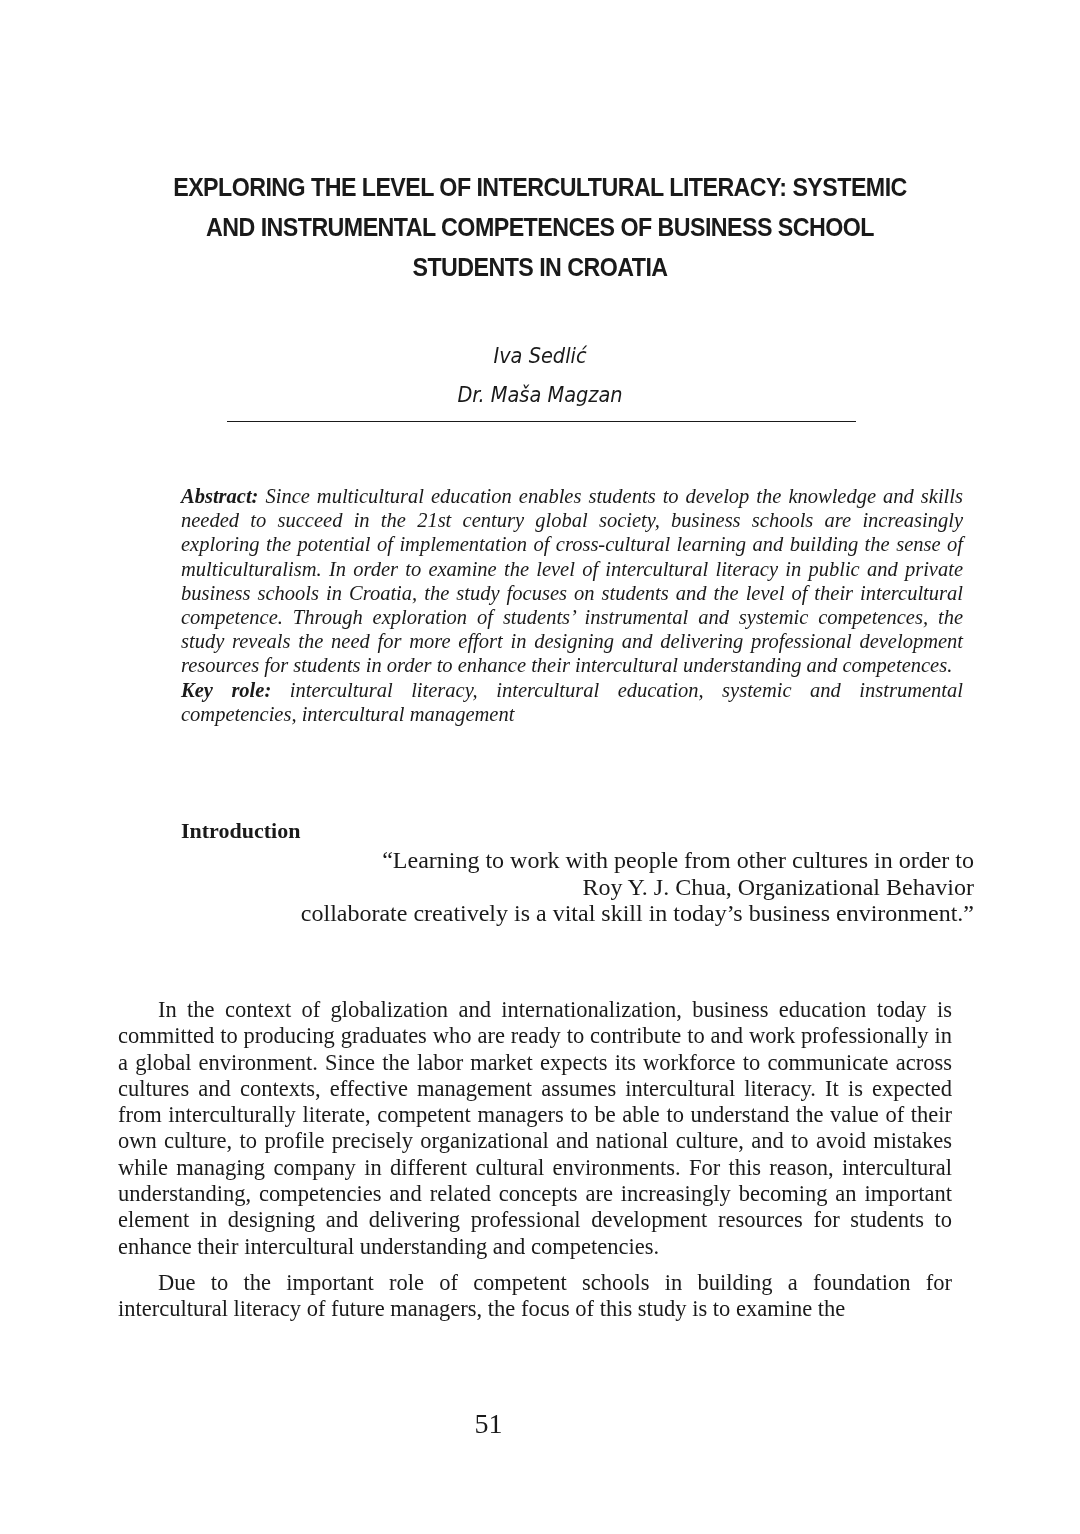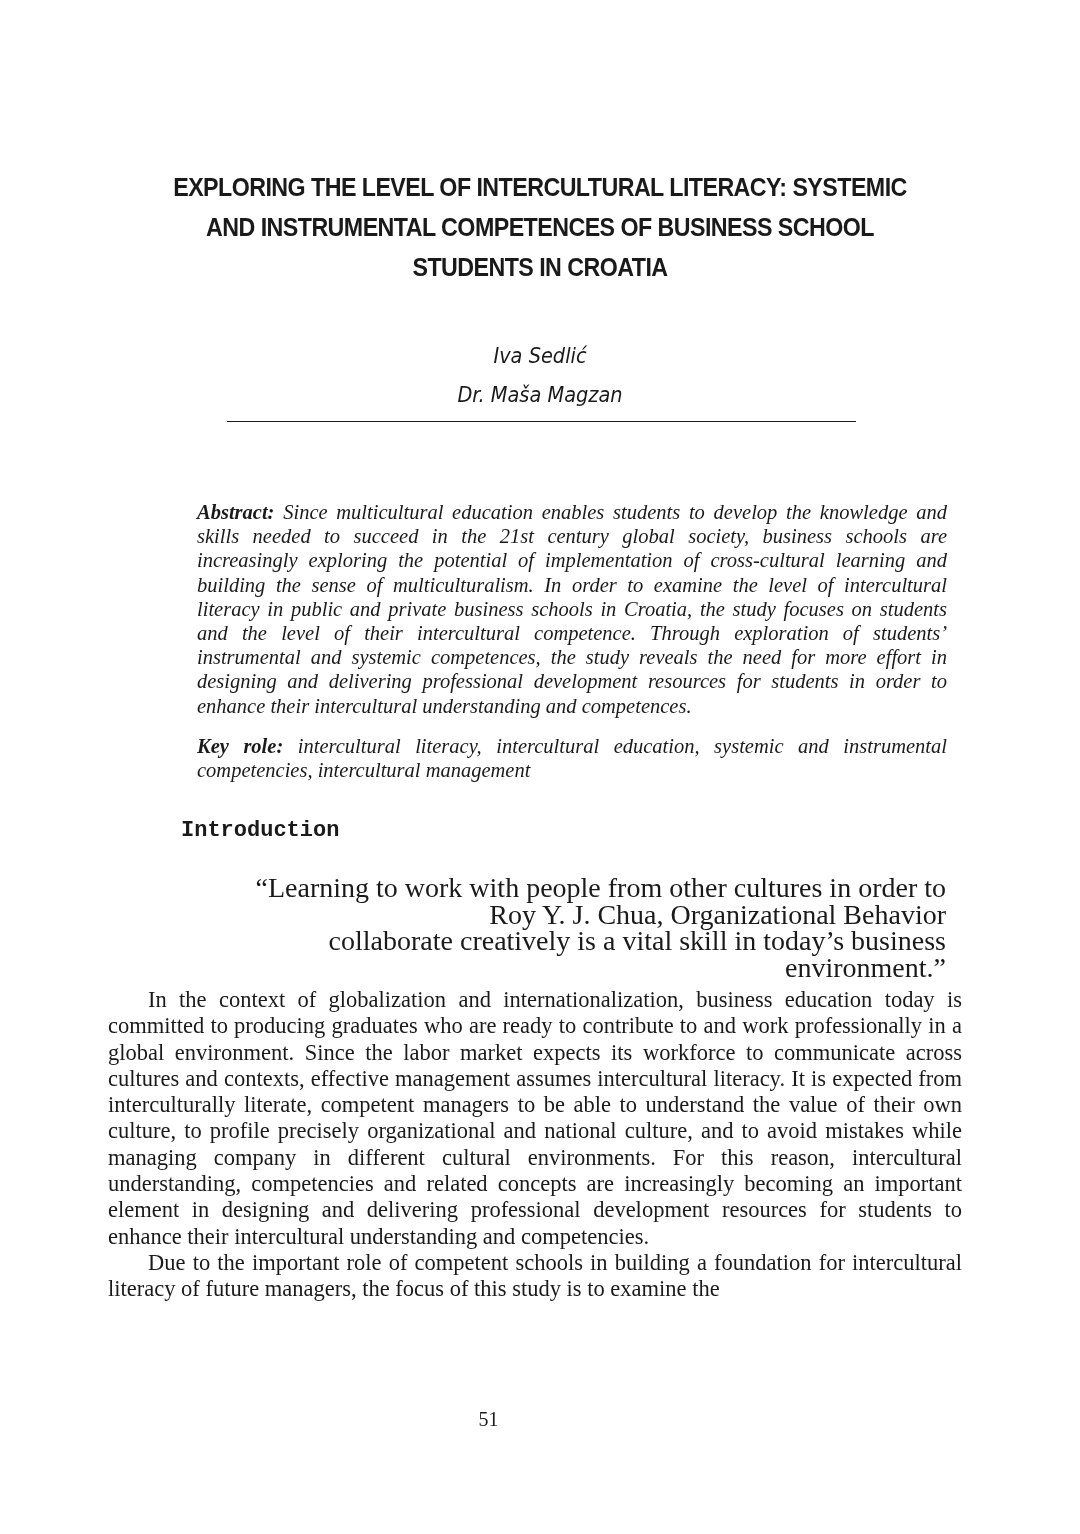--- a/index.html
+++ b/index.html
@@ -55,66 +55,65 @@
       position: absolute;
       top: 484px;
       left: 181px;
       width: 782px;
       font-family: "Liberation Serif", "DejaVu Serif", serif;
       font-style: italic;
       font-size: 20.5px;
       line-height: 24.2px;
       text-align: justify;
     }
-    .abstract p { margin: 16px; }
+    .abstract p { margin: 0; }
     .abstract b { font-weight: bold; }
     .intro-heading {
       position: absolute;
       top: 818px;
       left: 181px;
-      font-family: Liberation Mono, monospace;
+      font-family: Liberation Serif, serif;
       font-weight: bold;
       font-size: 22px;
       line-height: 26px;
     }
     .epigraph {
       position: absolute;
       top: 847px;
-      left: 248px;
+      left: 276px;
       width: 698px;
       text-align: right;
       font-family: "Liberation Serif", "DejaVu Serif", serif;
-      font-size: 28px;
+      font-size: 24px;
       line-height: 26.5px;
-      margin-top: 28px;
     }
     .epigraph span { display: block; }
     .epigraph .attrib-2 { padding-right: 6px; }
     .body-text {
       position: absolute;
       top: 987px;
       left: 108px;
       width: 854px;
       font-family: "Liberation Serif", "DejaVu Serif", serif;
       font-size: 22.5px;
       line-height: 26.3px;
       text-align: justify;
     }
     .body-text p {
-      margin: 0;
+      margin: 10px;
       text-indent: 40px;
     }
     .page-number {
       position: absolute;
       top: 1408px;
       left: 0;
       width: 977px;
       text-align: center;
       font-family: "Liberation Serif", "DejaVu Serif", serif;
-      font-size: 20px;
+      font-size: 28px;
     }
   </style>
 </head>
 <body>
 
 <div class="title">
   <span>EXPLORING THE LEVEL OF INTERCULTURAL LITERACY: SYSTEMIC</span>
   <span>AND INSTRUMENTAL COMPETENCES OF BUSINESS SCHOOL</span>
   <span>STUDENTS IN CROATIA</span>
 </div>

